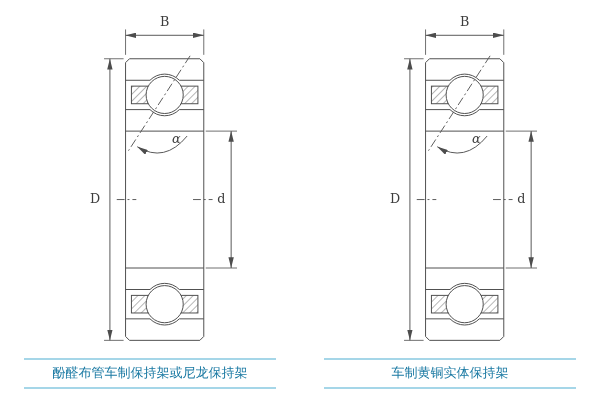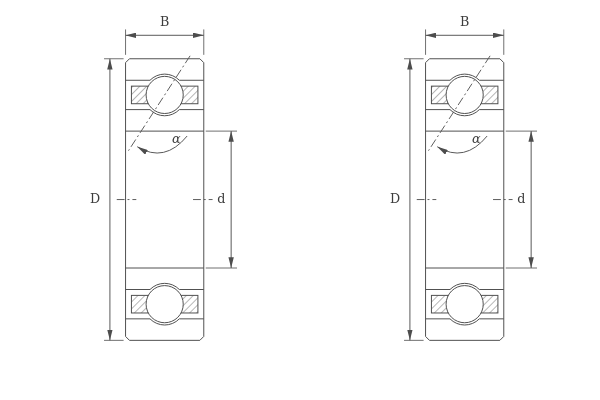--- a/index.html
+++ b/index.html
@@ -81,25 +81,27 @@
 <div class="page">
 
   <figure class="fig">
     <svg class="drawing" viewBox="0 0 250 360" width="250" height="352">
       <use href="#bearing-geom"></use>
       <text class="dimtext" x="140" y="22" text-anchor="middle">B</text>
       <text class="dimtext" x="74" y="204" text-anchor="end">D</text>
       <text class="dimtext" x="202" y="204" text-anchor="end">d</text>
       <text class="alphatext" x="152" y="142" text-anchor="middle">α</text>
     </svg>
+    <figcaption class="cap">酚醛布管车制保持架或尼龙保持架</figcaption>
   </figure>
 
   <figure class="fig">
     <svg class="drawing" viewBox="0 0 250 360" width="250" height="352">
       <use href="#bearing-geom"></use>
       <text class="dimtext" x="140" y="22" text-anchor="middle">B</text>
       <text class="dimtext" x="74" y="204" text-anchor="end">D</text>
       <text class="dimtext" x="202" y="204" text-anchor="end">d</text>
       <text class="alphatext" x="152" y="142" text-anchor="middle">α</text>
     </svg>
+    <figcaption class="cap">车制黄铜实体保持架</figcaption>
   </figure>
 
 </div>
 
 </body></html>

